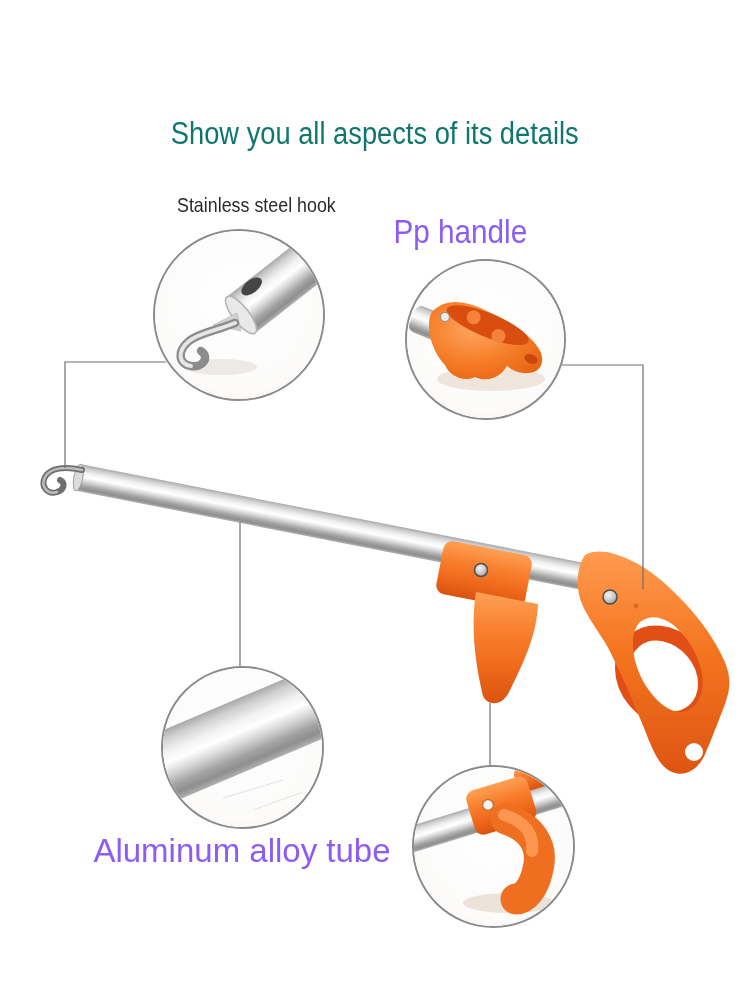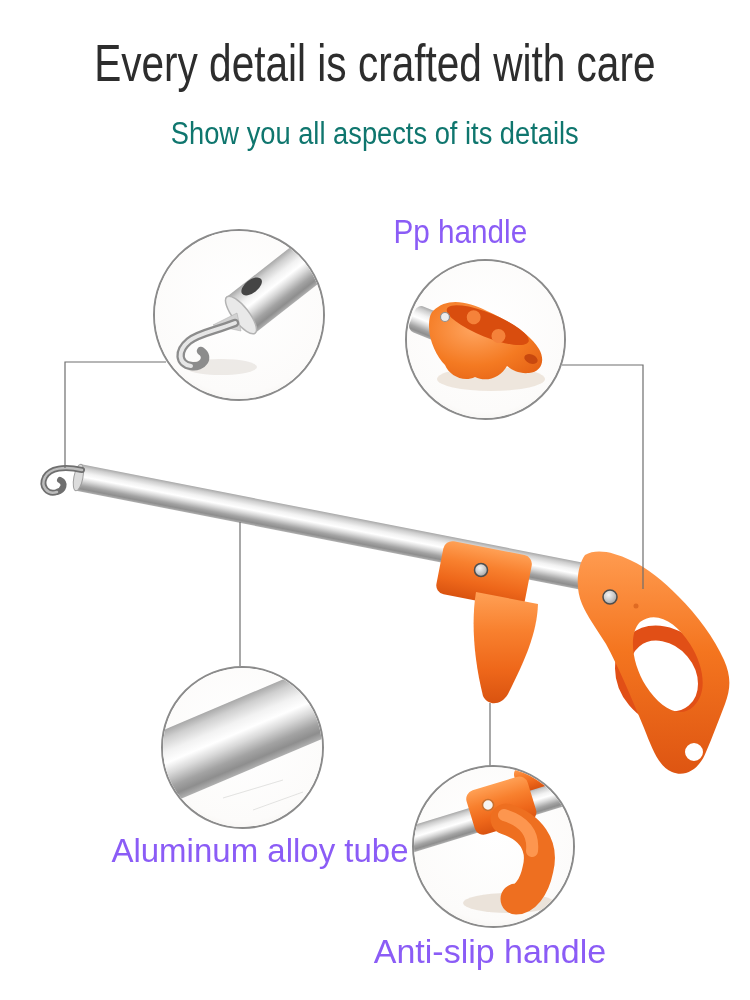--- a/index.html
+++ b/index.html
@@ -8,21 +8,21 @@
   .lbl{position:absolute;text-align:center;line-height:1;white-space:nowrap;color:#8b5cf6;}
   .ct{display:inline-block;transform-origin:50% 50%;}
   .title{top:37px;left:0;width:750px;font-size:52px;color:#2d2d2d;}
   .title .ct{transform:scaleX(0.78);}
   .subtitle{top:118px;left:0;width:750px;font-size:31px;color:#0f766e;}
   .subtitle .ct{transform:scaleX(0.88);}
   .lbl-hook{top:194px;left:106px;width:300px;font-size:21px;color:#2a2a2a;}
   .lbl-hook .ct{transform:scaleX(0.85);}
   .lbl-pp{top:215px;left:310px;width:300px;font-size:33px;}
   .lbl-pp .ct{transform:scaleX(0.90);}
-  .lbl-alu{top:834px;left:92px;width:300px;font-size:33px;margin-left:18px;}
+  .lbl-alu{top:834px;left:92px;width:300px;font-size:33px;}
   .lbl-anti{top:934px;left:340px;width:300px;font-size:34px;}
   .bubble{position:absolute;border-radius:50%;border:2px solid #8b8b8b;background:#fff;
           overflow:hidden;box-sizing:border-box;}
   .bubble svg{display:block;width:100%;height:100%;}
   .b-hook{left:153px;top:229px;width:172px;height:172px;}
   .b-pp{left:405px;top:259px;width:161px;height:161px;}
   .b-alu{left:161px;top:666px;width:163px;height:163px;}
   .b-anti{left:412px;top:765px;width:163px;height:163px;}
   .overlay{position:absolute;left:0;top:0;pointer-events:none;}
 </style>
@@ -113,34 +113,31 @@
     </g>
   </svg>
 
   <svg class="overlay" width="750" height="1000" viewBox="0 0 750 1000">
     <polyline points="166,362 65,362 65,468" fill="none" stroke="#6e6e6e" stroke-width="1.2"></polyline>
     <polyline points="562,365 643,365 643,589" fill="none" stroke="#6e6e6e" stroke-width="1.2"></polyline>
     <polyline points="240,522 240,666" fill="none" stroke="#6e6e6e" stroke-width="1.2"></polyline>
     <polyline points="490,703 490,766" fill="none" stroke="#6e6e6e" stroke-width="1.2"></polyline>
   </svg>
 
-  <div class="lbl title">
-    <span class="ct">Every detail is crafted with care</span>
-  </div>
   <div class="lbl subtitle">
     <span class="ct">Show you all aspects of its details</span>
   </div>
+  <div class="lbl lbl-hook">
+    <span class="ct">Stainless steel hook</span>
+  </div>
   <div class="lbl lbl-pp">
     <span class="ct">Pp handle</span>
   </div>
   <div class="lbl lbl-alu">
     <span class="ct">Aluminum alloy tube</span>
-  </div>
-  <div class="lbl lbl-anti">
-    <span class="ct">Anti-slip handle</span>
   </div>
 
   <div class="bubble b-hook">
     <svg viewBox="0 0 168 168">
       <circle cx="84" cy="84" r="84" fill="url(#bgShade)"></circle>
       <ellipse cx="66" cy="136" rx="36" ry="8" fill="#e8e5e1" opacity="0.8"></ellipse>
       <g transform="translate(86,84) rotate(-38)">
         <rect x="-2" y="-23" width="118" height="46" fill="url(#metalV)"></rect>
         <ellipse cx="0" cy="0" rx="8" ry="23" fill="#e9e9e9" stroke="#b3b3b3" stroke-width="1.5"></ellipse>
         <ellipse cx="26" cy="-16" rx="12" ry="6.5" fill="#454545"></ellipse>

